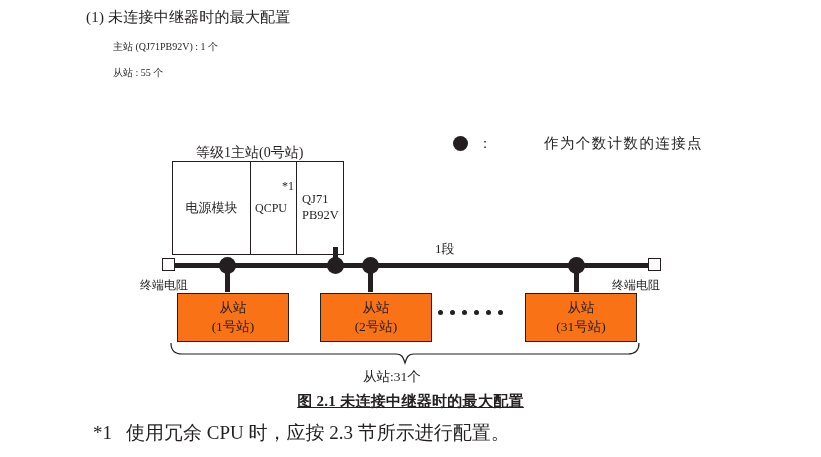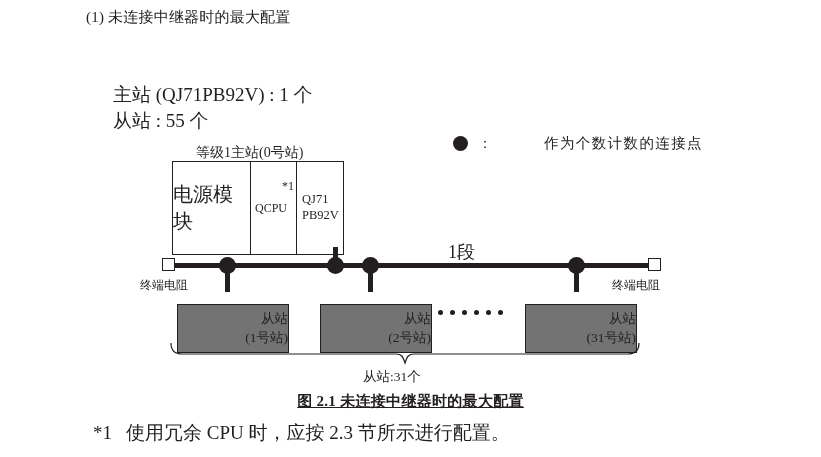--- a/index.html
+++ b/index.html
@@ -25,23 +25,22 @@
     font-weight: normal;
     letter-spacing: 0.2px;
     white-space: nowrap;
     text-align: right;
   }
   .heading .num { margin-right: 4px; }
 
   .spec-line {
     position: absolute;
     left: 113px;
-    font-size: 19px;
-    white-space: nowrap;
-    margin-top: 42px;
+    font-size: 10px;
+    white-space: nowrap;
   }
   .spec-line.l1 { top: 40px; }
   .spec-line.l2 { top: 66px; }
 
   
   .legend {
     position: absolute;
     left: 453px;
     top: 134px;
     display: flex;
@@ -97,21 +96,21 @@
   .rack-cell {
     position: relative;
     box-sizing: border-box;
     display: flex;
     align-items: center;
     justify-content: center;
   }
   .cell-psu {
     width: 78px;
     border-right: 1.3px solid #231f20;
-    font-size: 20px;
+    font-size: 13px;
   }
   .cell-cpu {
     width: 46px;
     border-right: 1.3px solid #231f20;
     font-size: 12px;
     justify-content: flex-start;
     padding-left: 4px;
   }
   .cell-cpu .cpu-label { display: inline-block; }
   .asterisk-note {
@@ -174,41 +173,41 @@
   .drop {
     position: absolute;
     width: 5px;
     background: #231f20;
   }
   .drop-up { top: 247px; height: 20px; }
   .drop-down { top: 265px; height: 27px; }
 
   .seg-label {
     position: absolute;
-    left: 448px;
+    left: 435px;
     top: 240px;
-    font-size: 18px;
+    font-size: 13px;
     white-space: nowrap;
   }
 
   
   .slave {
     position: absolute;
-    top: 304px;
+    top: 293px;
     width: 112px;
     height: 49px;
     border: 1.1px solid #231f20;
     box-sizing: border-box;
     display: flex;
     flex-direction: column;
-    align-items: flex-end;
+    align-items: center;
     justify-content: center;
     font-size: 13.5px;
     line-height: 1.35;
-    background: #737373;
+    background: #f97316;
   }
 
   .ellipsis-dots {
     position: absolute;
     left: 438px;
     top: 310px;
     display: flex;
     gap: 7px;
   }
   .ellipsis-dots i {

